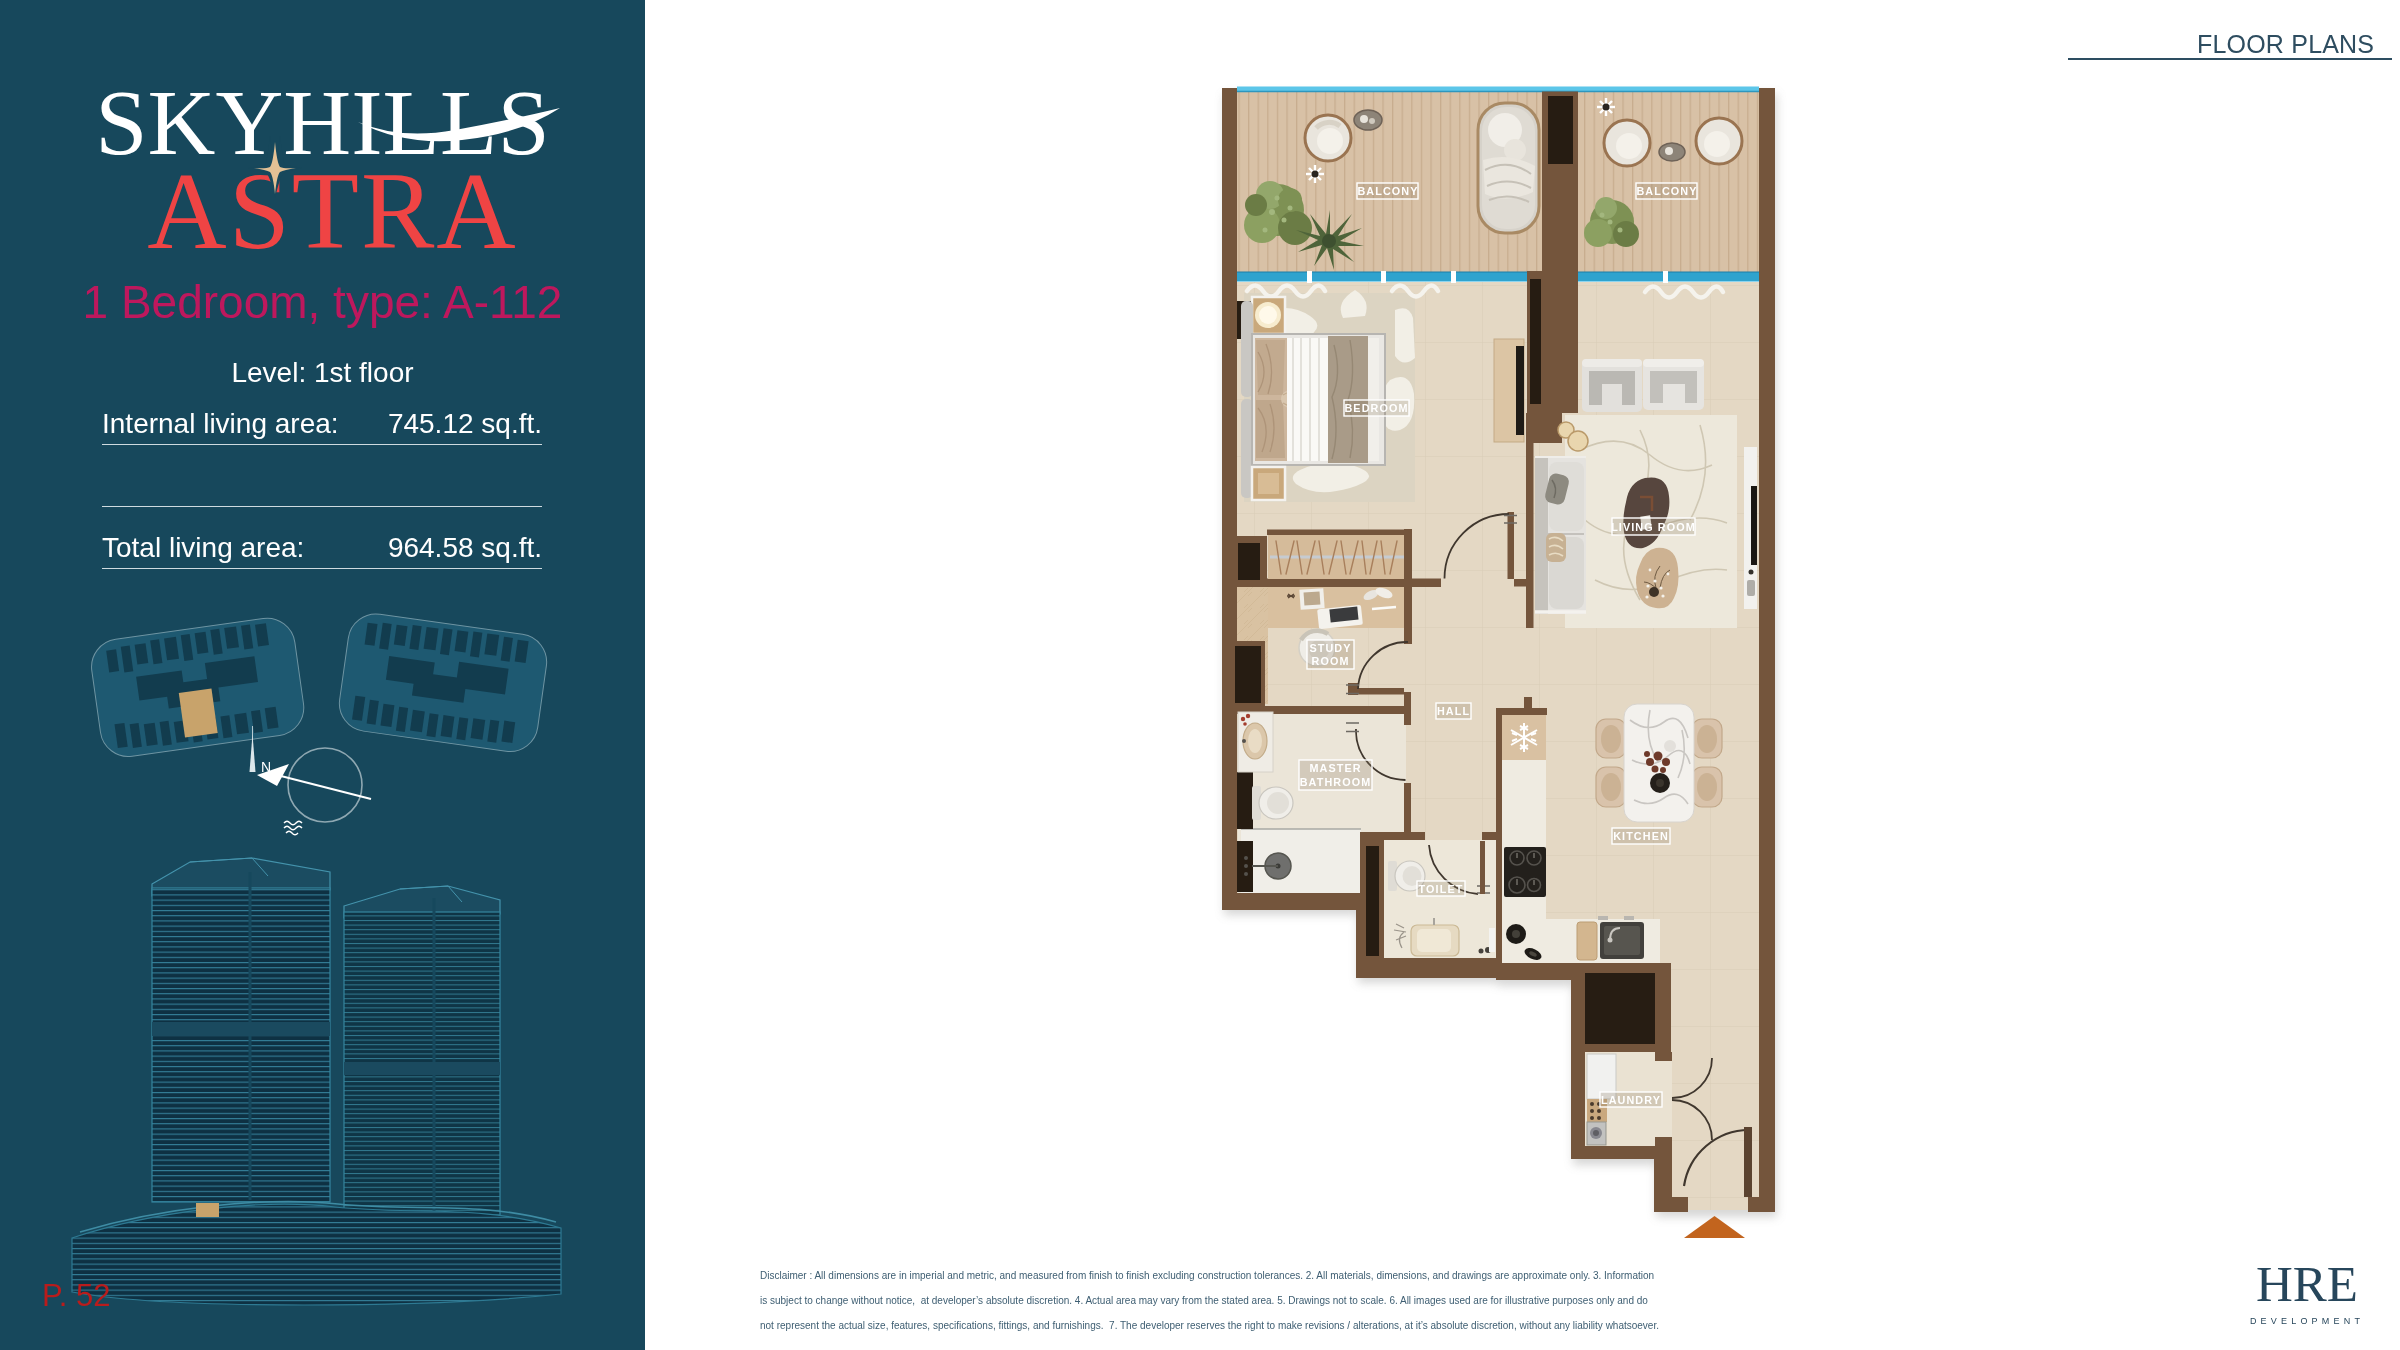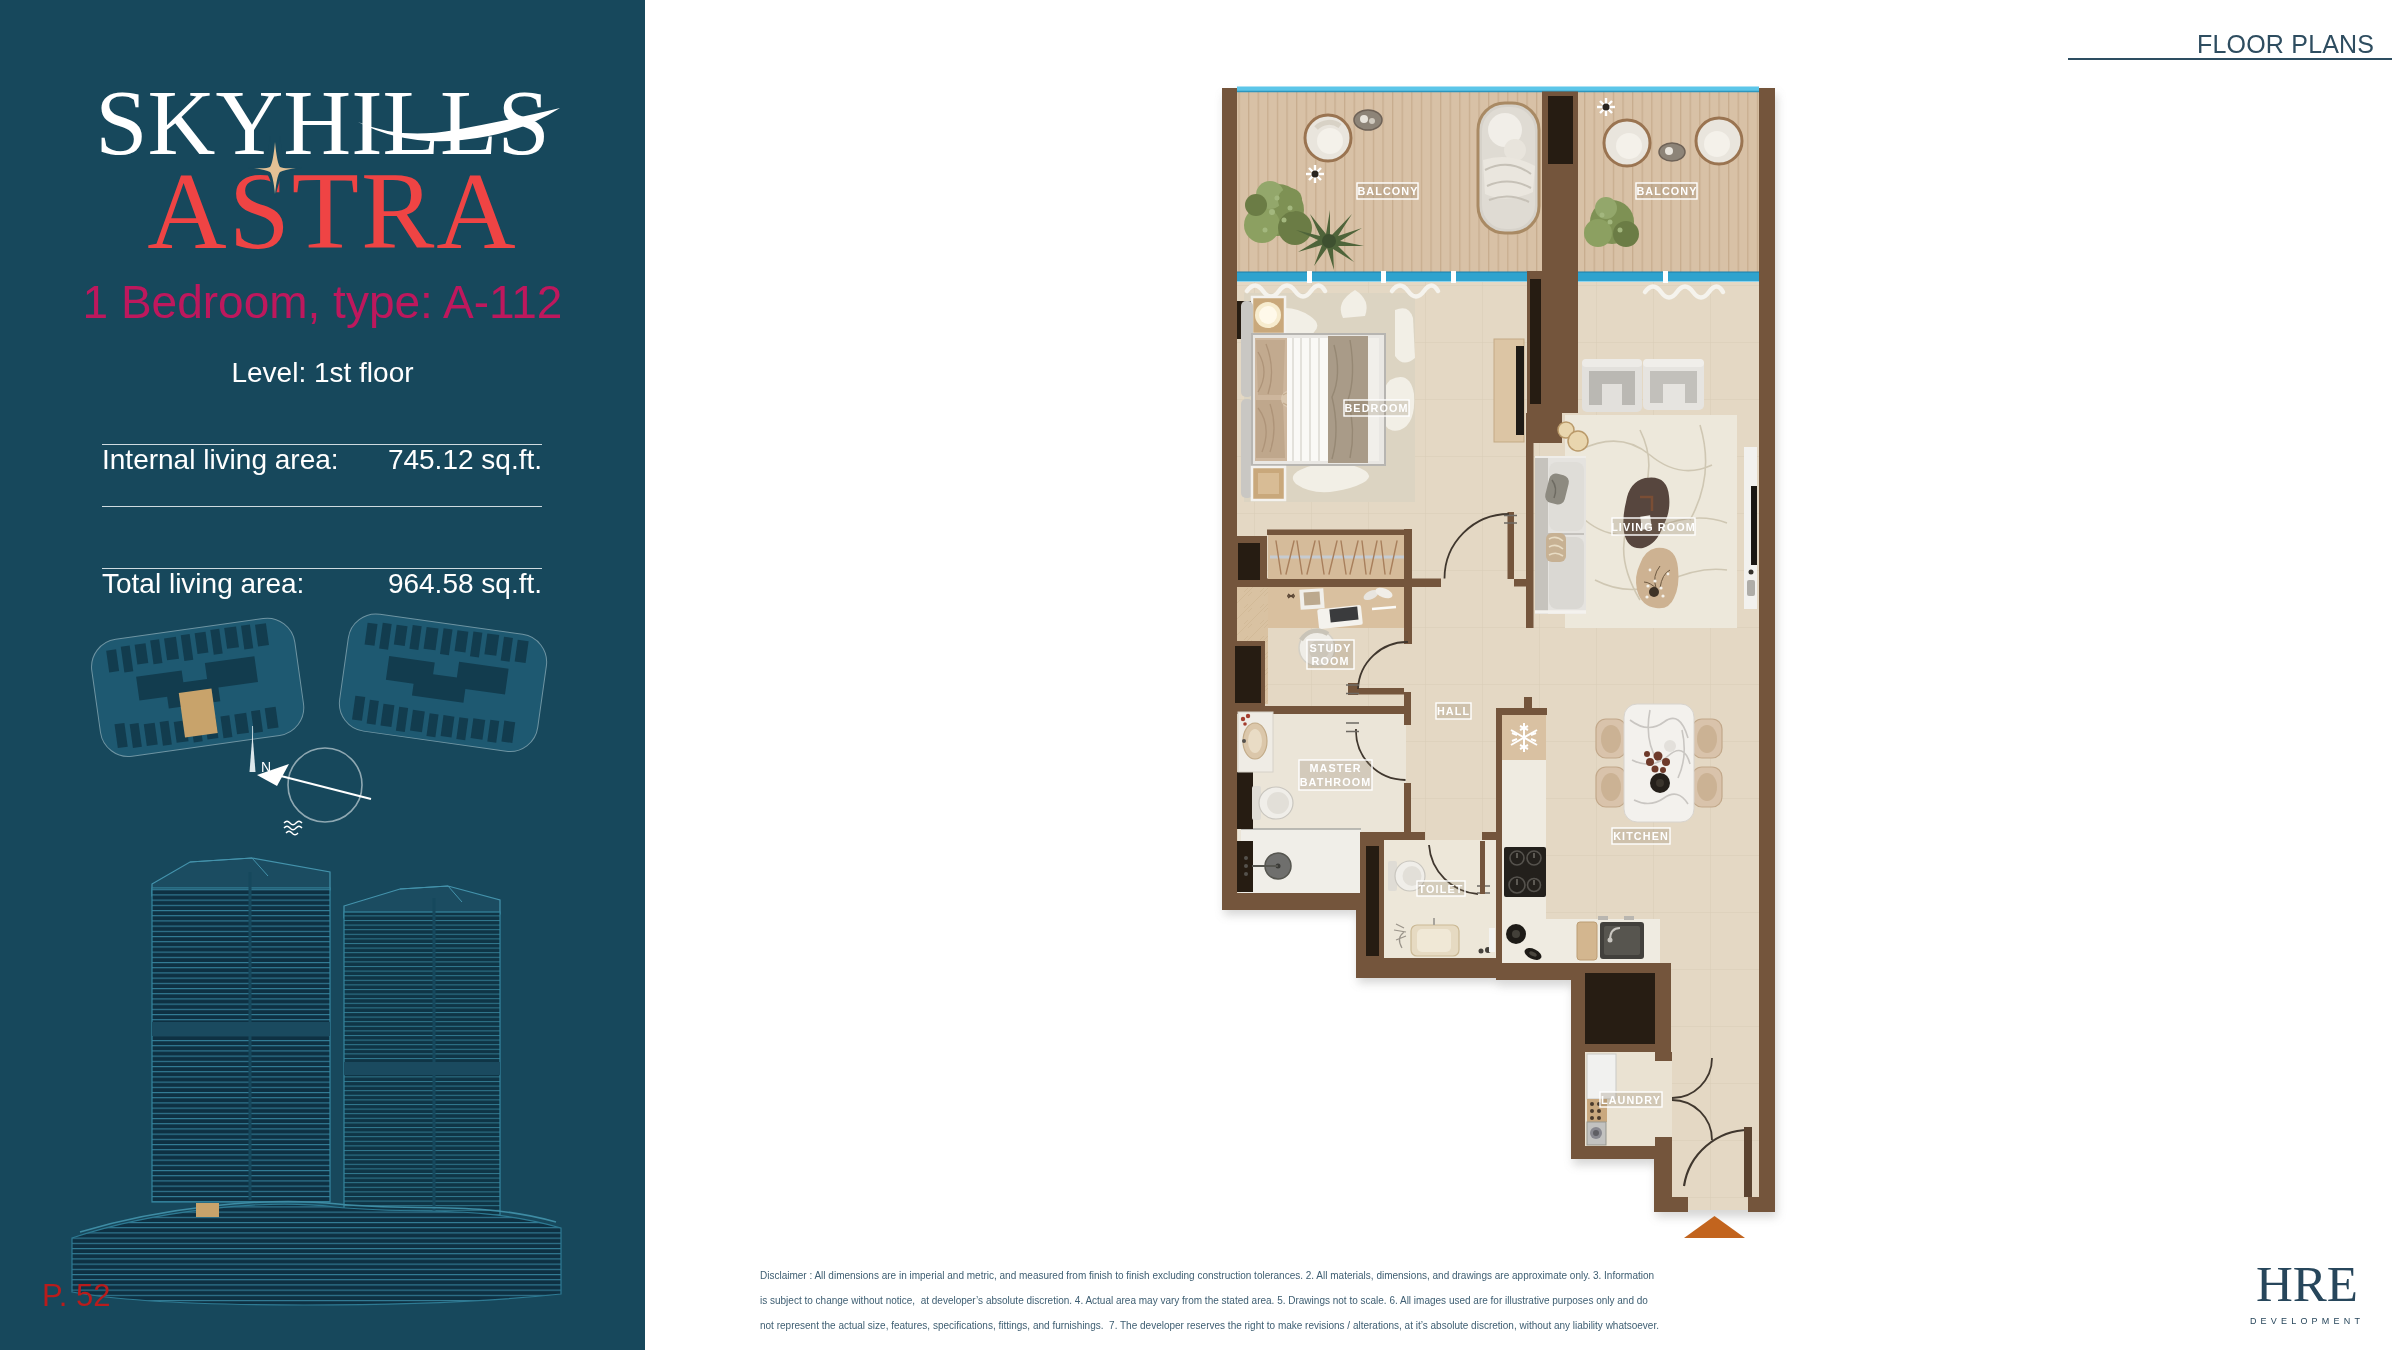--- a/index.html
+++ b/index.html
@@ -1,21 +1,21 @@
 <!DOCTYPE html>
 <html><head>
 <meta charset="utf-8">
 <style>
   html,body{margin:0;padding:0;background:#fff;}
   #page{position:relative;width:2400px;height:1350px;overflow:hidden;background:#ffffff;font-family:"Liberation Sans",sans-serif;}
   #sidebar{position:absolute;left:0;top:0;width:645px;height:1350px;background:#17485C;}
   .wlogo{position:absolute;width:645px;text-align:center;color:#fff;}
   #main-title{position:absolute;left:0;top:275px;width:645px;text-align:center;color:#be185d;font-size:46px;letter-spacing:0px;}
   #level{position:absolute;left:0;top:357px;width:645px;text-align:center;color:#fff;font-size:28px;}
-  .row{position:absolute;left:102px;width:440px;color:#fff;font-size:28px;margin-top:36px;}
+  .row{position:absolute;left:102px;width:440px;color:#fff;font-size:28px;}
   .row .v{position:absolute;right:0;top:0;}
   .rline{position:absolute;left:102px;width:440px;height:1px;background:#cfdbe0;}
   #p52{position:absolute;left:42px;top:1278px;color:#b91c1c;font-size:31px;}
   #fp-head{position:absolute;left:2197px;top:30px;width:210px;color:#2E4D60;font-size:25px;letter-spacing:0.2px;white-space:nowrap;}
   #fp-line{position:absolute;left:2068px;top:58px;width:324px;height:2px;background:#2D4D61;}
   #disclaimer{position:absolute;left:760px;top:1263px;color:#3E5E72;font-size:10px;line-height:25px;white-space:nowrap;}
   #hre{position:absolute;left:2248px;top:1255px;width:118px;text-align:center;color:#27465B;}
   #hre .big{font-family:Liberation Serif, serif;font-size:51px;letter-spacing:0px;}
   #hre .sub{font-size:9px;letter-spacing:4.2px;margin-top:3px;}
 </style>

